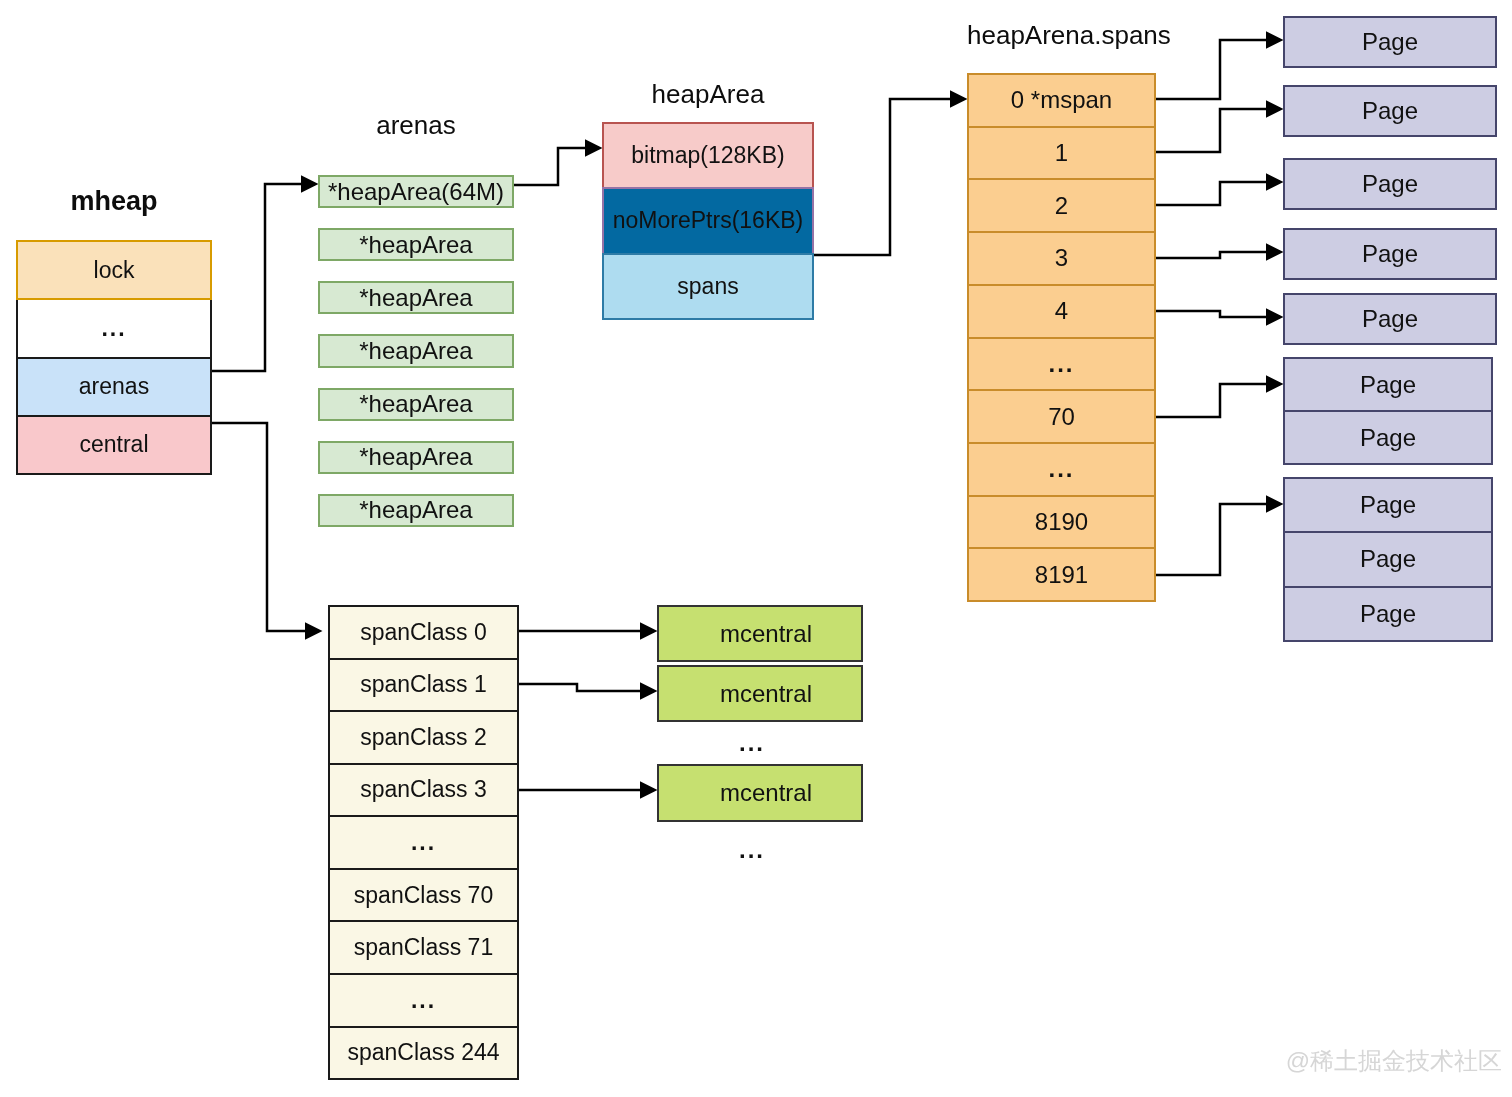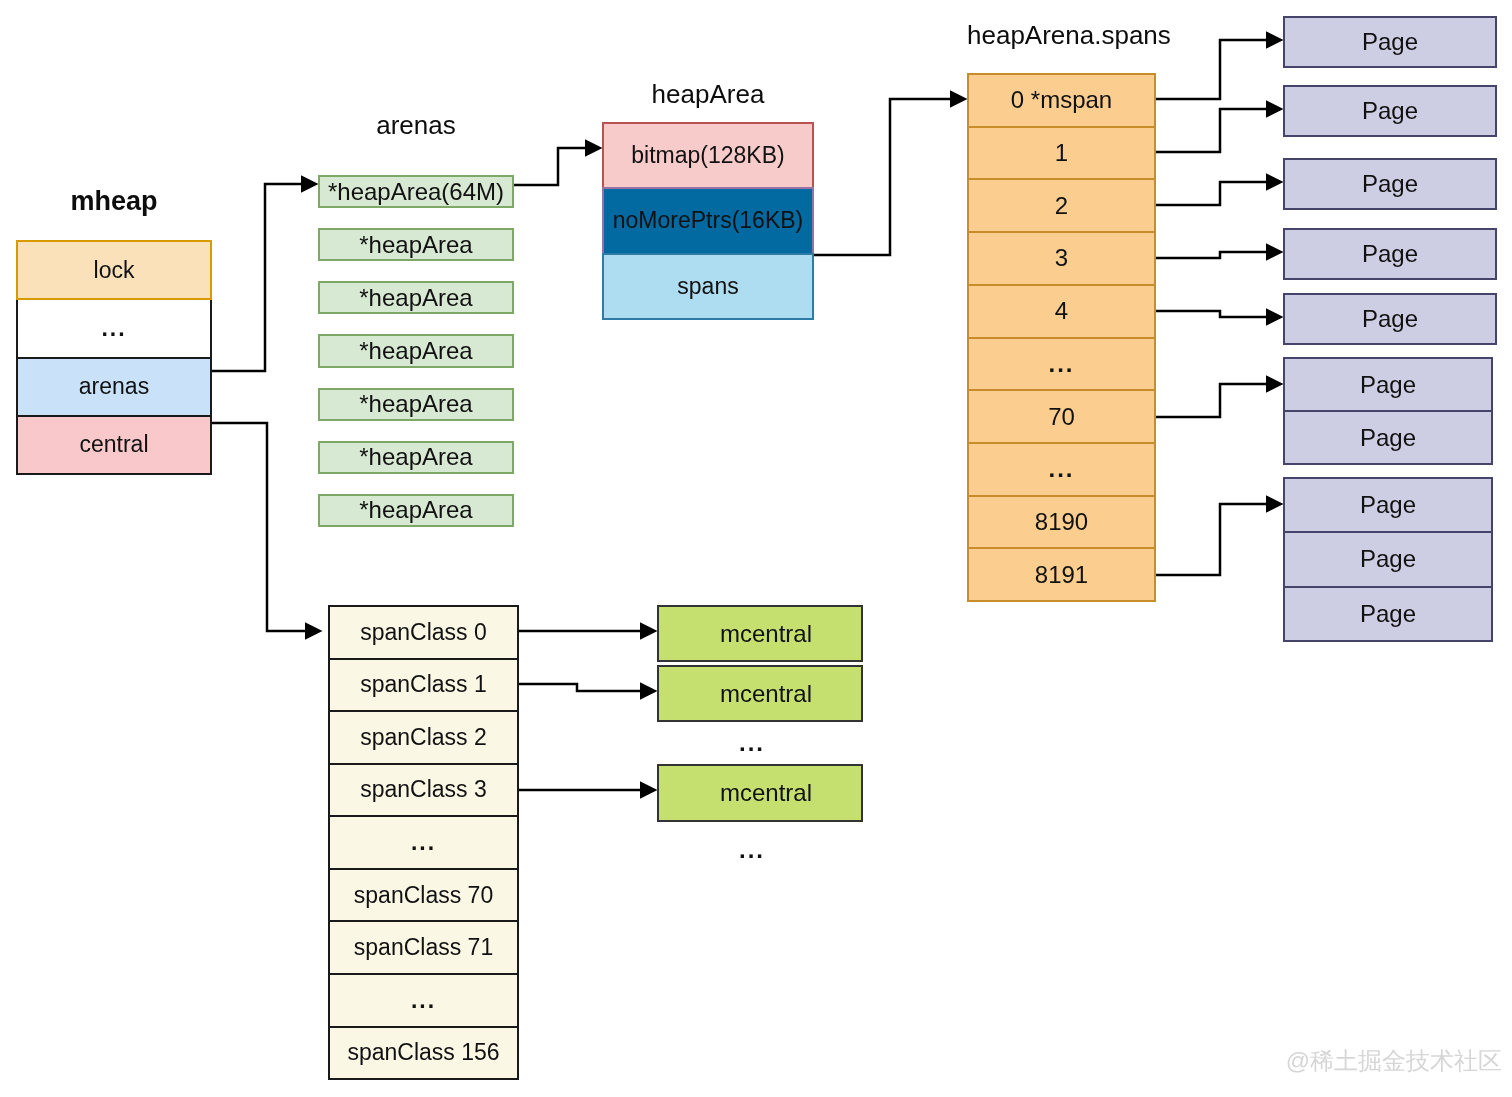--- a/index.html
+++ b/index.html
@@ -183,21 +183,21 @@
 
   <div class="col cream-col" style="left:328px;top:605px;width:191px;height:475px;">
     <div class="row">spanClass 0</div>
     <div class="row">spanClass 1</div>
     <div class="row">spanClass 2</div>
     <div class="row">spanClass 3</div>
     <div class="row dots">...</div>
     <div class="row">spanClass 70</div>
     <div class="row">spanClass 71</div>
     <div class="row dots">...</div>
-    <div class="row">spanClass 156</div>
+    <div class="row">spanClass 244</div>
   </div>
 
   <div class="mcentral-box" style="left:657px;top:605px;width:190px;height:53px;">mcentral</div>
   <div class="mcentral-box" style="left:657px;top:665px;width:190px;height:53px;">mcentral</div>
   <div class="free-dots" style="left:657px;top:728px;width:190px;height:30px;">...</div>
   <div class="mcentral-box" style="left:657px;top:764px;width:190px;height:54px;">mcentral</div>
   <div class="free-dots" style="left:657px;top:835px;width:190px;height:30px;">...</div>
 
   <div id="watermark">@稀土掘金技术社区</div>
 

